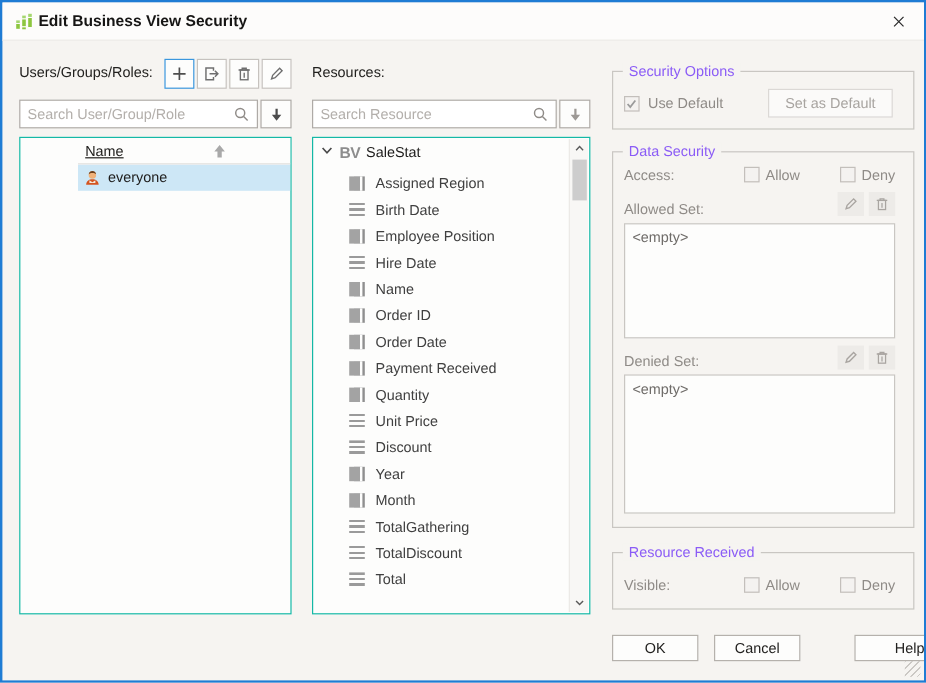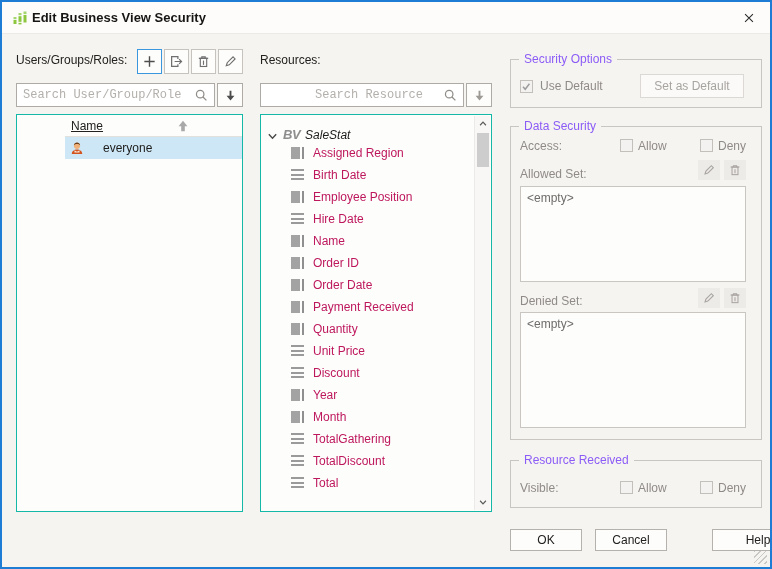--- a/index.html
+++ b/index.html
@@ -15,40 +15,40 @@
 
   
   .panel-label { position:absolute; font-size:12px; color:#22211f; }
 
   
   .tb-btn { position:absolute; width:25px; height:25px; background:#fdfdfc; border:1px solid #c6c2be; display:flex; align-items:center; justify-content:center; }
   .tb-btn.active { border:1px solid #3a96dd; }
 
   
   .search-wrap { position:absolute; height:24px; background:#fff; border:1px solid #aeaaa6; display:flex; align-items:center; }
-  .search-wrap input { flex:1; border:none; outline:none; font-family:Liberation Mono, monospace; font-size:12px; padding:0 4px 0 6px; color:#0f172a; background:transparent; min-width:0; }
+  .search-wrap input { flex:1; border:none; outline:none; font-family:Liberation Sans, sans-serif; font-size:12px; padding:0 4px 0 6px; color:#0f172a; background:transparent; min-width:0; }
   .search-wrap input::placeholder { color:#b3afab; }
   .search-mag { flex:0 0 auto; padding-right:5px; display:flex; }
   .arrow-btn { position:absolute; width:26px; height:24px; background:#fdfdfc; border:1px solid #aeaaa6; display:flex; align-items:center; justify-content:center; }
 
   
   .listbox { position:absolute; background:#fdfdfc; border:1px solid #14b8a6; overflow:hidden;padding-left:48px; }
   .list-header { position:relative; height:22px; border-bottom:1px solid #e3e1de; background:#fdfdfc; }
   .list-header .hdr-text { position:absolute; left:6px; top:4px; text-decoration:underline; color:#22211f; }
   .list-header .sort-ic { position:absolute; left:110px; top:3px; }
   .list-row { height:22px; display:flex; align-items:center; padding-left:4px; }
   .list-row.selected { background:#cde7f6; }
-  .list-row .row-label { margin-left:18px;text-align:right; }
+  .list-row .row-label { margin-left:5px;text-align:right; }
 
   
   .tree-content { position:absolute; left:0; top:0; right:17px; bottom:0; overflow:hidden; padding-top:5px; }
-  .tree-root-row { height:22px; display:flex; align-items:flex-end; padding-left:6px;font-style:italic; }
+  .tree-root-row { height:22px; display:flex; align-items:flex-start; padding-left:6px; }
   .bv-badge { font-weight:bold; color:#8d8d8d; font-size:13px; letter-spacing:-0.5px; margin:0 5px 0 5px; }
   .tree-row { height:22px; display:flex; align-items:center; padding-left:30px; }
-  .tree-row .tree-label { margin-left:9px; color:#be185d; }
+  .tree-row .tree-label { margin-left:9px; color:#404040; }
   .ic-dim { width:9px; height:12px; background:#a3a3a3; box-shadow:2px 0 0 0 #fdfdfc, 4px 0 0 0 #8f8f8f; margin-right:4px; flex:0 0 auto; }
   .ic-measure { width:13px; height:12px; background:repeating-linear-gradient(to bottom,#9a9a9a 0 2px,transparent 2px 4.6px); flex:0 0 auto; }
 
   
   .sb { position:absolute; top:1px; right:1px; bottom:1px; width:16px; background:#f8f7f5; border-left:1px solid #eceae7; }
   .sb-btn { position:absolute; left:0; width:15px; height:16px; display:flex; align-items:center; justify-content:center; }
   .sb-thumb { position:absolute; left:2px; top:17px; width:12px; height:34px; background:#cdcdcd; }
 
   
   .group { position:absolute; border:1px solid #c9c6c2; }
@@ -151,21 +151,21 @@
           <circle cx="8" cy="5.8" r="3.1" fill="#f0b27a"></circle>
           <path d="M4.9 5.3c.4-1.9 1.5-2.8 3.1-2.8s2.7.9 3.1 2.8c-1-.9-1.6-1.2-3.1-1.2s-2.1.3-3.1 1.2z" fill="#6b3f1d"></path>
         </svg>
       </span>
       <span class="row-label">everyone</span>
     </div>
   </div>
 
   <span class="panel-label" style="left:258px;top:51px;">Resources:</span>
 
-  <div class="search-wrap" style="left:258px;top:81px;width:204px;padding-left:48px;">
+  <div class="search-wrap" style="left:258px;top:81px;width:204px;">
     <input type="text" placeholder="Search Resource" style="">
     <span class="search-mag">
       <svg width="15" height="15" viewBox="0 0 16 16">
           <circle cx="6.6" cy="6.6" r="4" fill="none" stroke="#8f8b87" stroke-width="1.3"></circle>
           <path d="M9.6 9.6l3.6 3.6" stroke="#8f8b87" stroke-width="1.3"></path>
         </svg>
     </span>
   </div>
   <button class="arrow-btn" style="left:464px;top:81px;">
     <svg width="15" height="15" viewBox="0 0 16 16">

